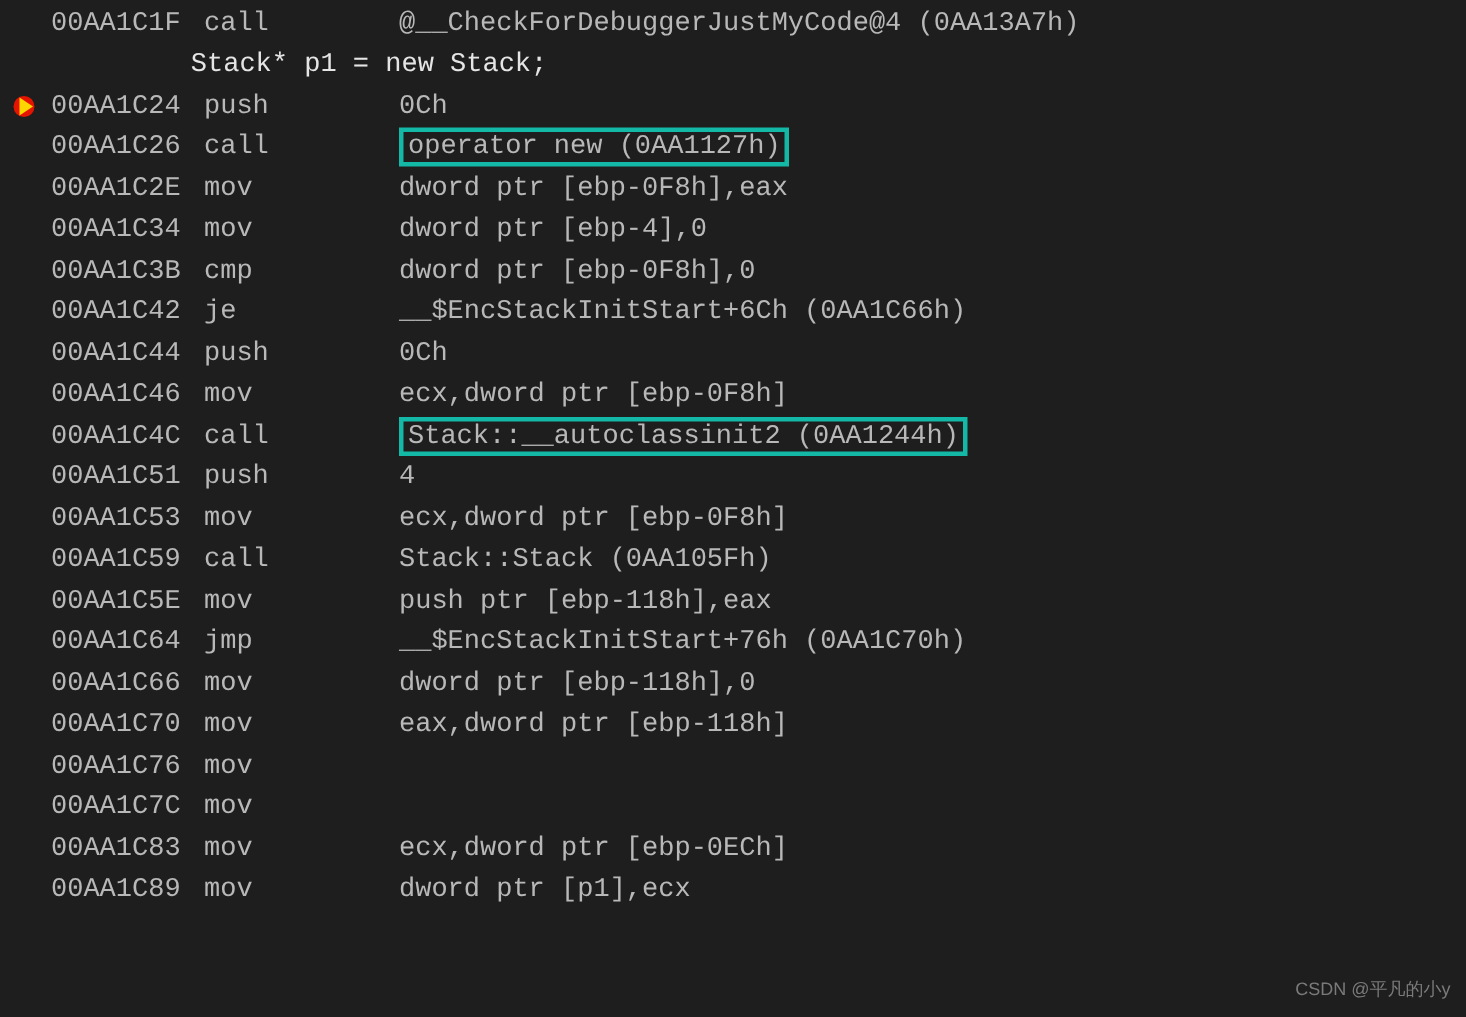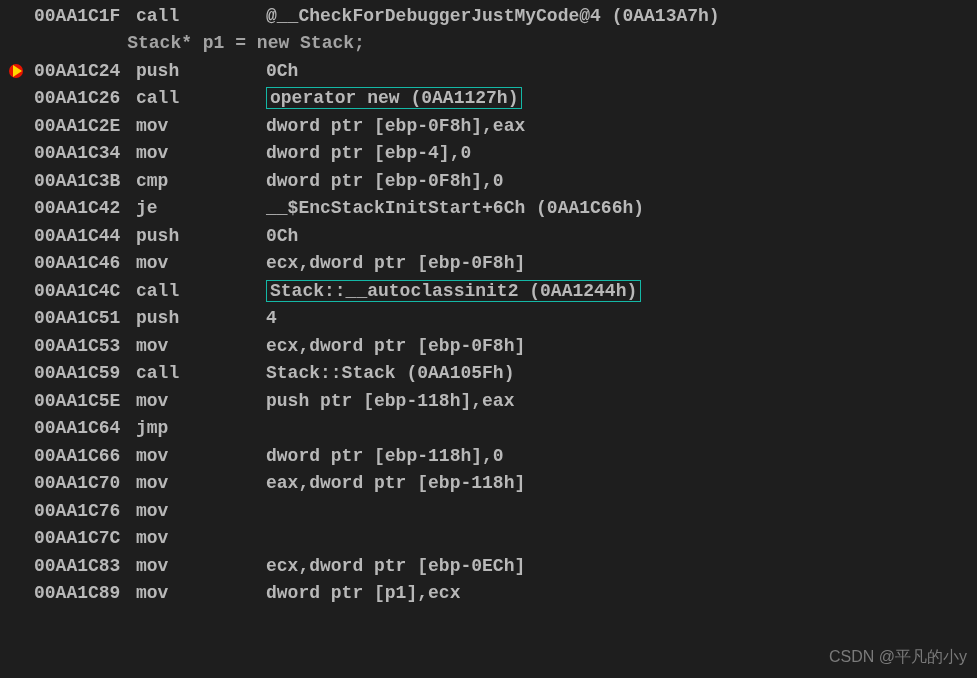--- a/index.html
+++ b/index.html
@@ -18,21 +18,20 @@
       padding-top: 2px;
     }
     .asm-container {
       width: 100%;
     }
     .asm-row {
       display: flex;
       align-items: center;
       height: 27.5px;
       white-space: pre;
-      font-weight: bold;
     }
     .gutter {
       width: 34px;
       display: flex;
       align-items: center;
       justify-content: center;
       flex-shrink: 0;
     }
     .breakpoint-arrow {
       width: 16px;
@@ -68,35 +67,35 @@
     .mnem {
       color: #b8b8b8;
       width: 130px;
       flex-shrink: 0;
     }
     .oper {
       color: #b8b8b8;
       flex-shrink: 0;
     }
     .source-line {
-      color: #a3a3a3;
+      color: #e5e5e5;
       padding-left: 50px;
       text-align: right;
     }
     .highlight-box {
-      border: 1px solid #14b8a6;
+      border: 3px solid #14b8a6;
       display: inline-block;
       padding: 0 3px;
     }
     .watermark {
       position: absolute;
       right: 10px;
       bottom: 10px;
       color: #7a7a7a;
-      font-size: 16px;
+      font-size: 12px;
       font-family: 'Microsoft YaHei', sans-serif;
     }
   </style>
 </head>
 <body>
 
 <div class="asm-container" id="asm-container">
     <div class="asm-row"><div class="gutter"></div><span class="addr">00AA1C1F</span><span class="mnem">call</span><span class="oper">@__CheckForDebuggerJustMyCode@4 (0AA13A7h)</span></div>
     <div class="asm-row"><div class="gutter"></div><span class="source-line">    Stack* p1 = new Stack;</span></div>
     <div class="asm-row"><div class="gutter"><div class="breakpoint-arrow"></div></div><span class="addr">00AA1C24</span><span class="mnem">push</span><span class="oper">0Ch</span></div>
@@ -105,21 +104,21 @@
     <div class="asm-row"><div class="gutter"></div><span class="addr">00AA1C34</span><span class="mnem">mov</span><span class="oper">dword ptr [ebp-4],0</span></div>
     <div class="asm-row"><div class="gutter"></div><span class="addr">00AA1C3B</span><span class="mnem">cmp</span><span class="oper">dword ptr [ebp-0F8h],0</span></div>
     <div class="asm-row"><div class="gutter"></div><span class="addr">00AA1C42</span><span class="mnem">je</span><span class="oper">__$EncStackInitStart+6Ch (0AA1C66h)</span></div>
     <div class="asm-row"><div class="gutter"></div><span class="addr">00AA1C44</span><span class="mnem">push</span><span class="oper">0Ch</span></div>
     <div class="asm-row"><div class="gutter"></div><span class="addr">00AA1C46</span><span class="mnem">mov</span><span class="oper">ecx,dword ptr [ebp-0F8h]</span></div>
     <div class="asm-row"><div class="gutter"></div><span class="addr">00AA1C4C</span><span class="mnem">call</span><span class="oper"><span class="highlight-box">Stack::__autoclassinit2 (0AA1244h)</span></span></div>
     <div class="asm-row"><div class="gutter"></div><span class="addr">00AA1C51</span><span class="mnem">push</span><span class="oper">4</span></div>
     <div class="asm-row"><div class="gutter"></div><span class="addr">00AA1C53</span><span class="mnem">mov</span><span class="oper">ecx,dword ptr [ebp-0F8h]</span></div>
     <div class="asm-row"><div class="gutter"></div><span class="addr">00AA1C59</span><span class="mnem">call</span><span class="oper">Stack::Stack (0AA105Fh)</span></div>
     <div class="asm-row"><div class="gutter"></div><span class="addr">00AA1C5E</span><span class="mnem">mov</span><span class="oper">push ptr [ebp-118h],eax</span></div>
-    <div class="asm-row"><div class="gutter"></div><span class="addr">00AA1C64</span><span class="mnem">jmp</span></div>
+    <div class="asm-row"><div class="gutter"></div><span class="addr">00AA1C64</span><span class="mnem">jmp</span><span class="oper">__$EncStackInitStart+76h (0AA1C70h)</span></div>
     <div class="asm-row"><div class="gutter"></div><span class="addr">00AA1C66</span><span class="mnem">mov</span><span class="oper">dword ptr [ebp-118h],0</span></div>
     <div class="asm-row"><div class="gutter"></div><span class="addr">00AA1C70</span><span class="mnem">mov</span><span class="oper">eax,dword ptr [ebp-118h]</span></div>
     <div class="asm-row"><div class="gutter"></div><span class="addr">00AA1C76</span><span class="mnem">mov</span></div>
     <div class="asm-row"><div class="gutter"></div><span class="addr">00AA1C7C</span><span class="mnem">mov</span></div>
     <div class="asm-row"><div class="gutter"></div><span class="addr">00AA1C83</span><span class="mnem">mov</span><span class="oper">ecx,dword ptr [ebp-0ECh]</span></div>
     <div class="asm-row"><div class="gutter"></div><span class="addr">00AA1C89</span><span class="mnem">mov</span><span class="oper">dword ptr [p1],ecx</span></div>
   </div>
 
 <div class="watermark">CSDN @平凡的小y</div>
 

